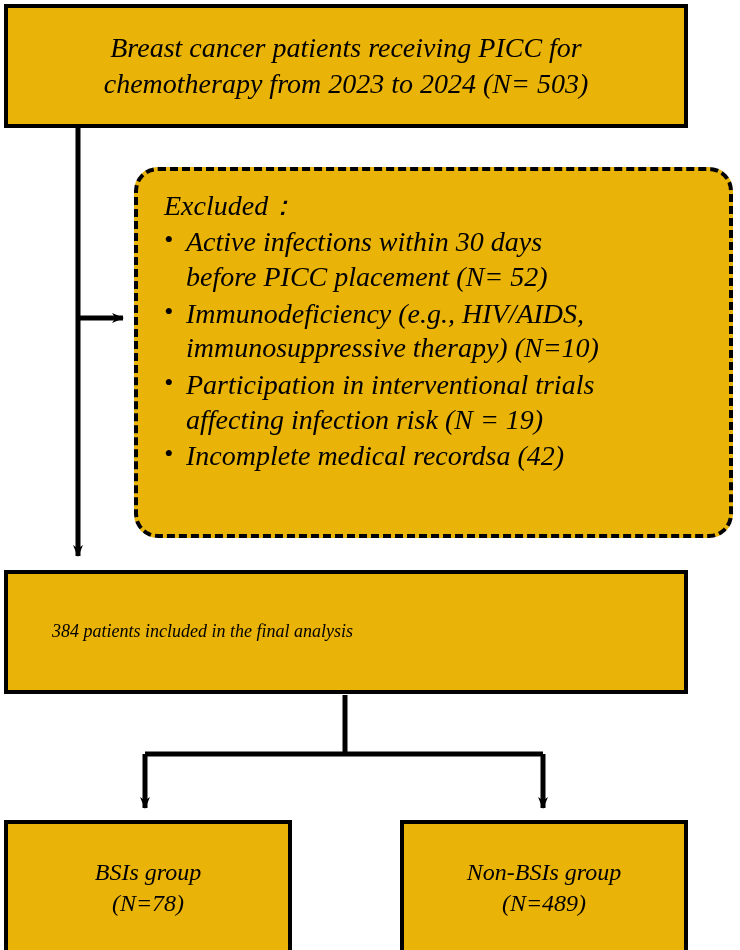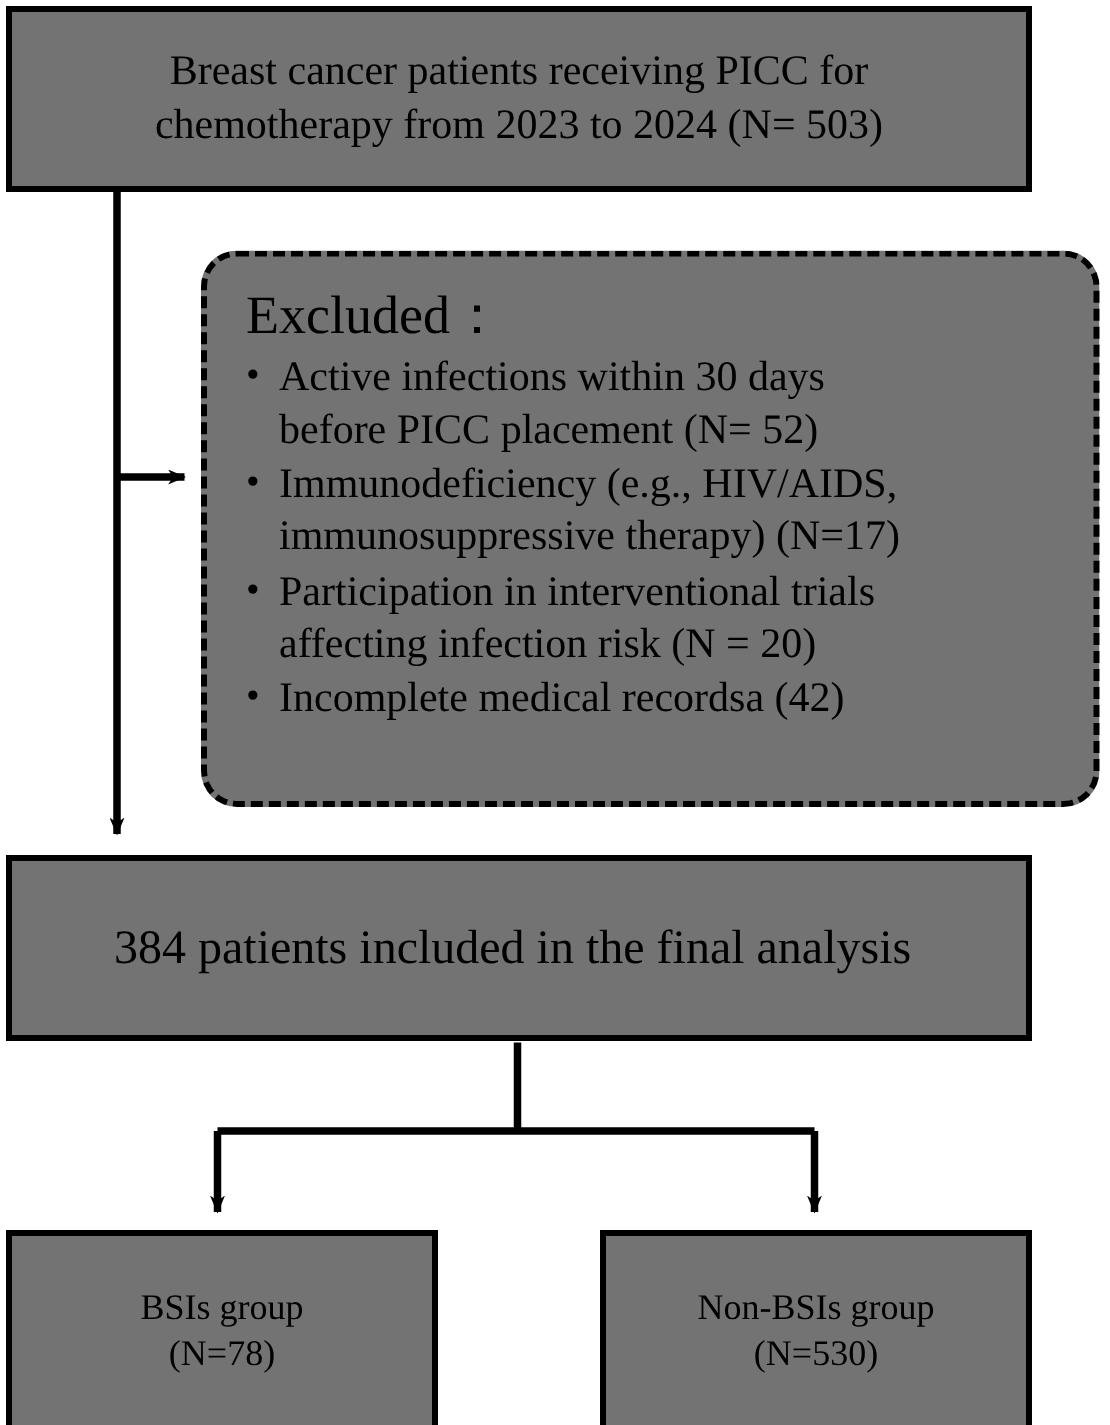--- a/index.html
+++ b/index.html
@@ -15,25 +15,26 @@
     background: #ffffff;
     overflow: hidden;
     font-family: "Liberation Serif", "DejaVu Serif", serif;
     color: #000000;
   }
 
   
   .node {
     position: absolute;
     box-sizing: border-box;
-    background: #737373;
+    background: #eab308;
     border: 4px solid #000000;
     display: flex;
     flex-direction: column;
     justify-content: center;
+    font-style: italic;
   }
 
   .node-text {
     display: block;
     line-height: 1.30;
     white-space: pre-line;
   }
 
   
   #box-enrollment {
@@ -54,21 +55,21 @@
     left: 134px;
     top: 167px;
     width: 599px;
     height: 371px;
     border: 4px dashed #000000;
     border-radius: 24px;
     justify-content: flex-start;
     padding: 18px 16px 10px 26px;
   }
   #box-excluded .excl-title {
-    font-size: 36px;
+    font-size: 28px;
     line-height: 1.22;
     display: block;
   }
   .excl-list {
     list-style: none;
     margin: 0;
     padding: 0;
   }
   .excl-list li {
     position: relative;
@@ -91,22 +92,22 @@
   
   #box-included {
     left: 4px;
     top: 570px;
     width: 684px;
     height: 124px;
     align-items: flex-start;
     text-align: left;
   }
   #box-included .node-text {
-    font-size: 32px;
-    padding-left: 68px;
+    font-size: 18px;
+    padding-left: 44px;
   }
 
   
   #box-bsi {
     left: 4px;
     top: 820px;
     width: 288px;
     height: 136px;
     align-items: center;
     text-align: center;
@@ -173,41 +174,41 @@
     <span class="excl-title">Excluded：</span>
     <ul class="excl-list">
       <li>
         <span class="bullet">•</span>
         <span class="li-text">Active infections within 30 days
 before PICC placement (N= 52)</span>
       </li>
       <li>
         <span class="bullet">•</span>
         <span class="li-text">Immunodeficiency (e.g., HIV/AIDS,
-immunosuppressive therapy) (N=17)</span>
+immunosuppressive therapy) (N=10)</span>
       </li>
       <li>
         <span class="bullet">•</span>
         <span class="li-text">Participation in interventional trials
-affecting infection risk (N = 20)</span>
+affecting infection risk (N = 19)</span>
       </li>
       <li>
         <span class="bullet">•</span>
         <span class="li-text">Incomplete medical recordsa (42)</span>
       </li>
     </ul>
   </div>
 
   <div class="node" id="box-included">
     <span class="node-text">384 patients included in the final analysis</span>
   </div>
 
   <div class="node" id="box-bsi">
     <span class="node-text">BSIs group
 (N=78)</span>
   </div>
 
   <div class="node" id="box-nonbsi">
     <span class="node-text">Non-BSIs group
-(N=530)</span>
+(N=489)</span>
   </div>
 
 </div>
 
 </body></html>

